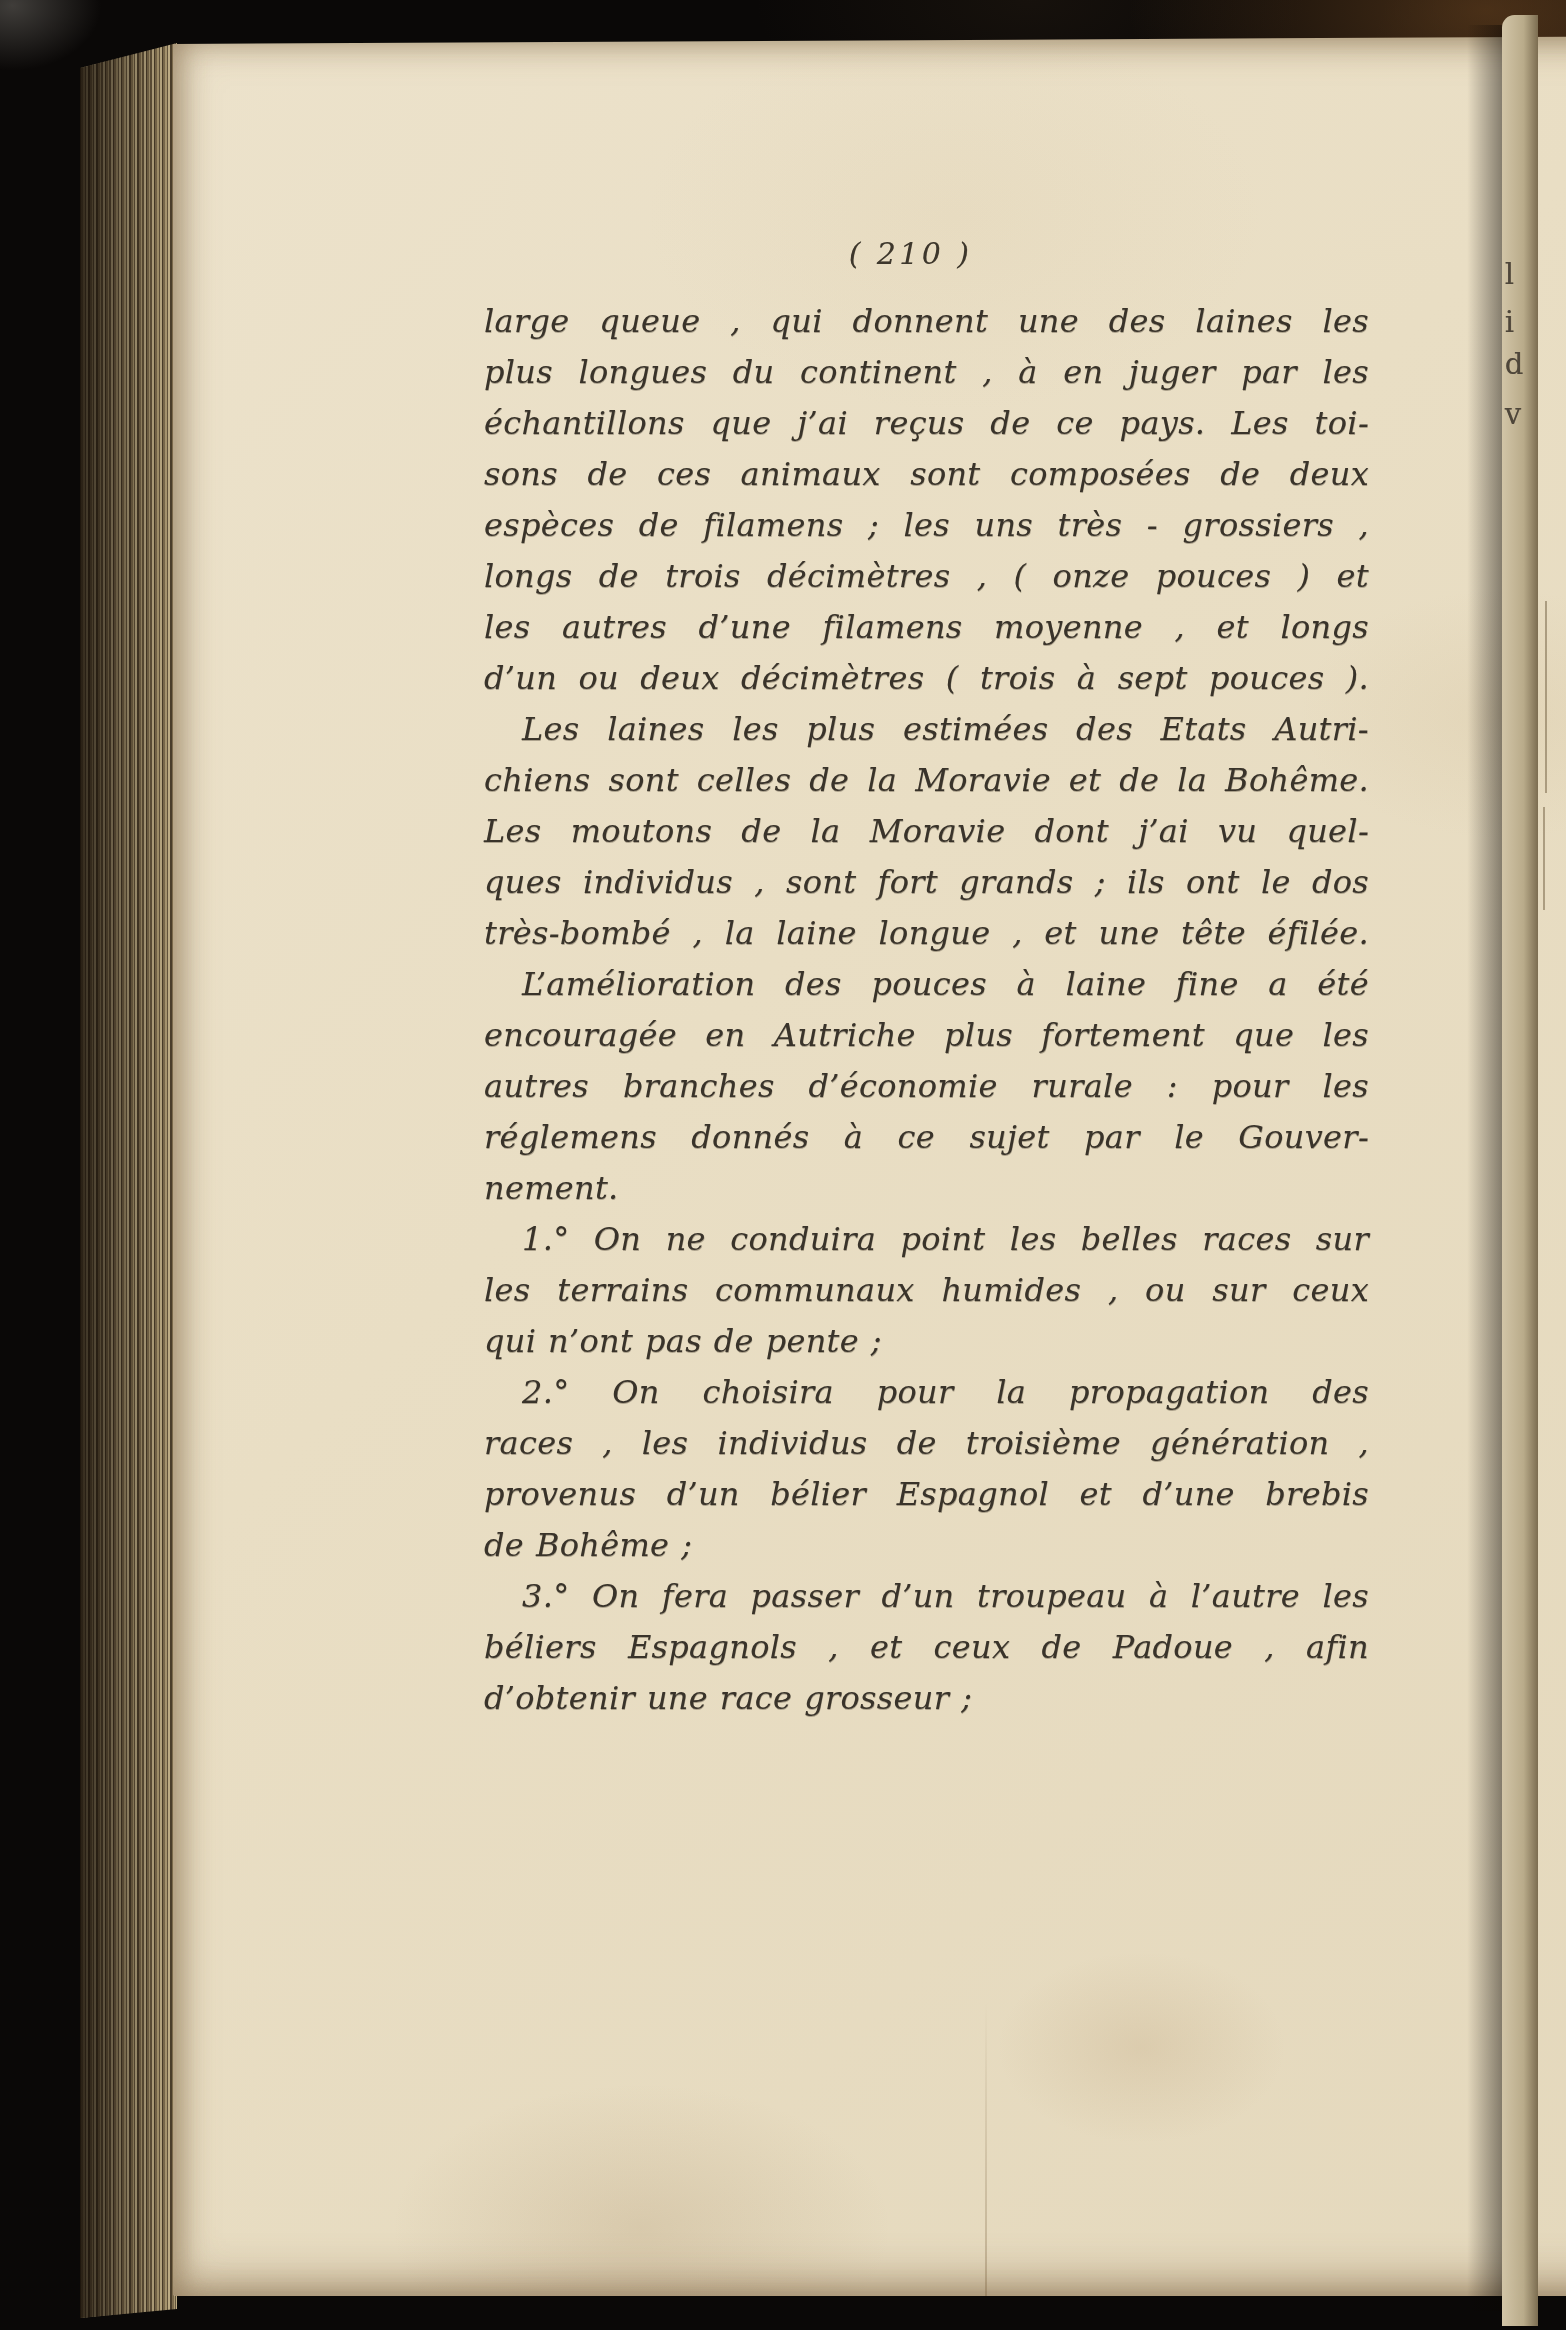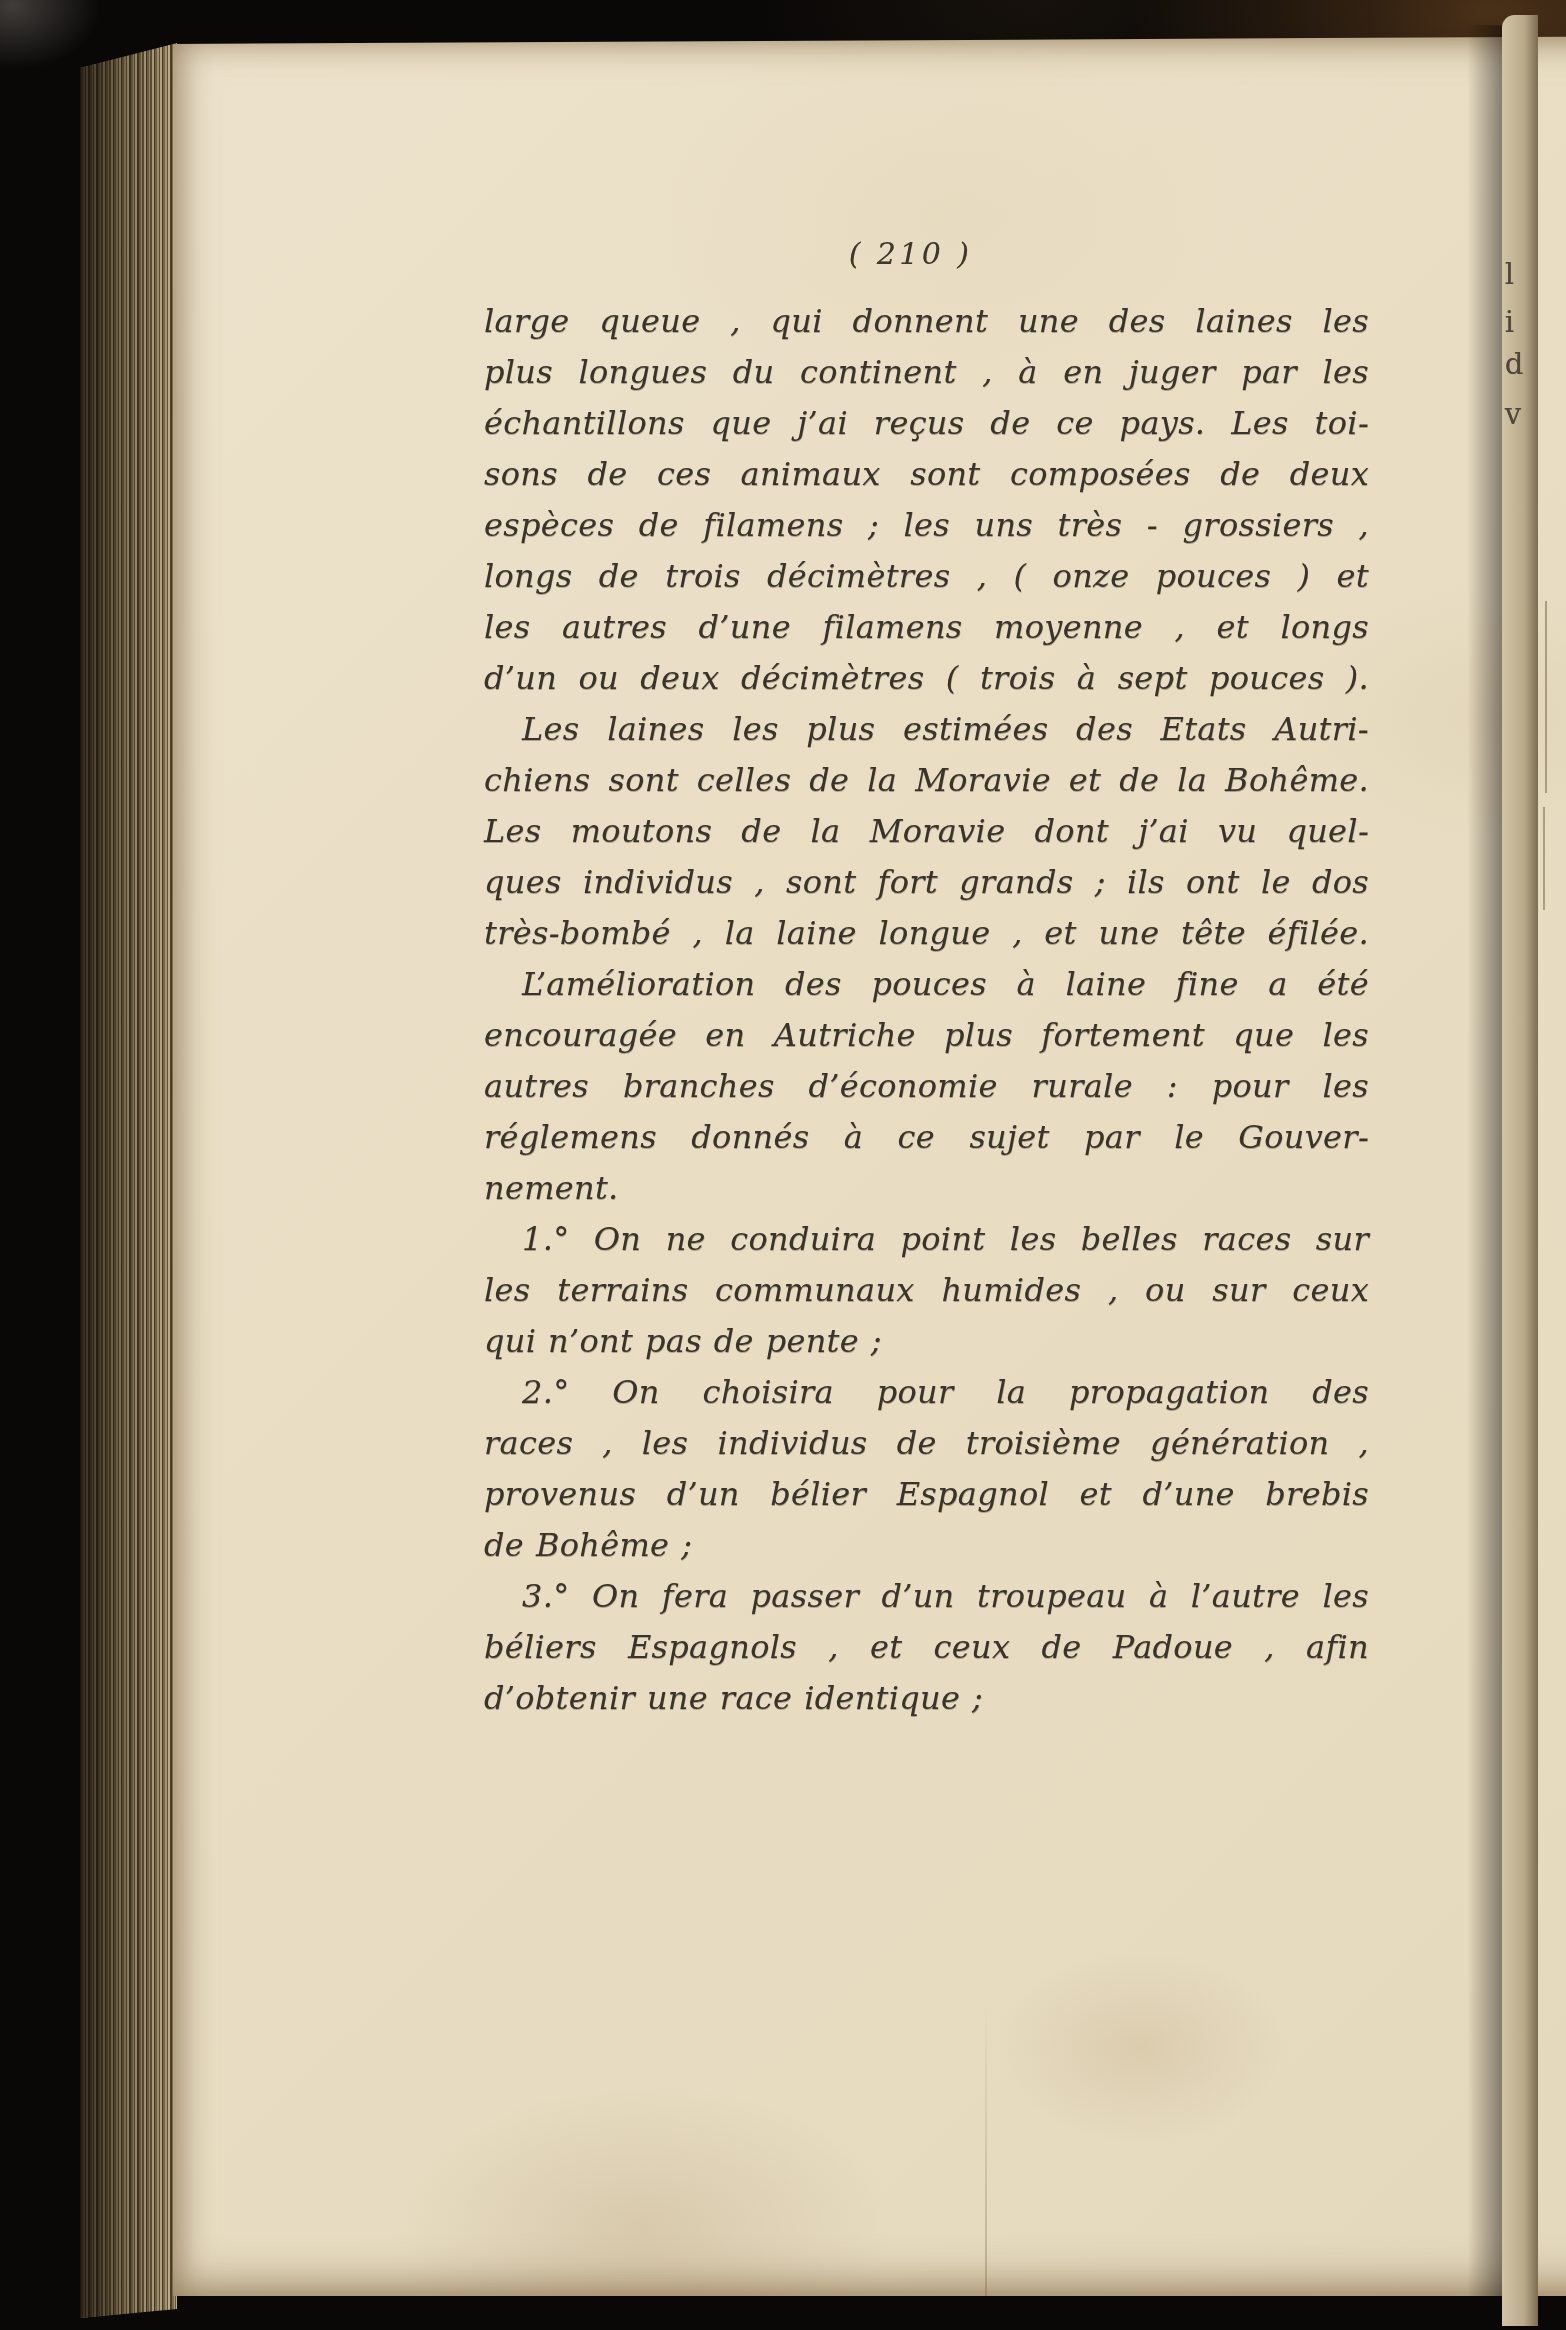--- a/index.html
+++ b/index.html
@@ -185,21 +185,21 @@
           </div>
           <div class="paragraph indent">
             <div class="line">2.° On choisira pour la propagation des</div>
             <div class="line">races , les individus de troisième génération ,</div>
             <div class="line">provenus d’un bélier Espagnol et d’une brebis</div>
             <div class="line last-left">de Bohême ;</div>
           </div>
           <div class="paragraph indent">
             <div class="line">3.° On fera passer d’un troupeau à l’autre les</div>
             <div class="line">béliers Espagnols , et ceux de Padoue , afin</div>
-            <div class="line last-left">d’obtenir une race identique ;</div>
+            <div class="line last-left">d’obtenir une race grosseur ;</div>
           </div>
         </div>
     </div>
   </div>
 
   <div class="gutter-shadow"></div>
 
   <div class="facing-page">
     <div class="fragments">
         <span class="fragment">l</span>

